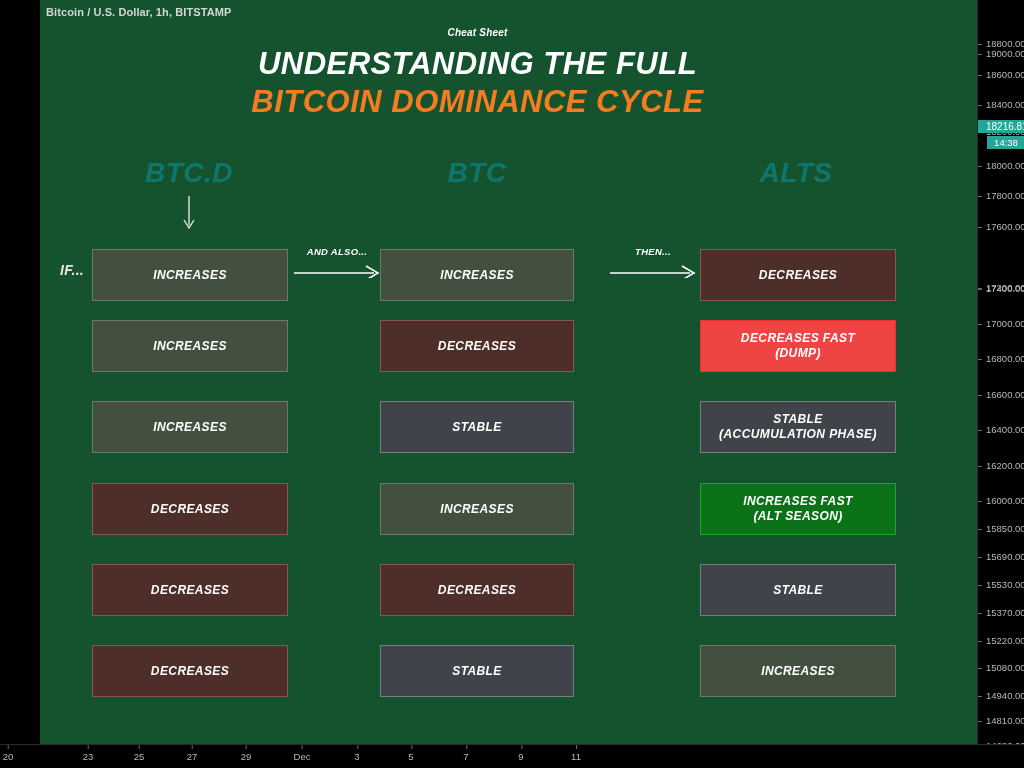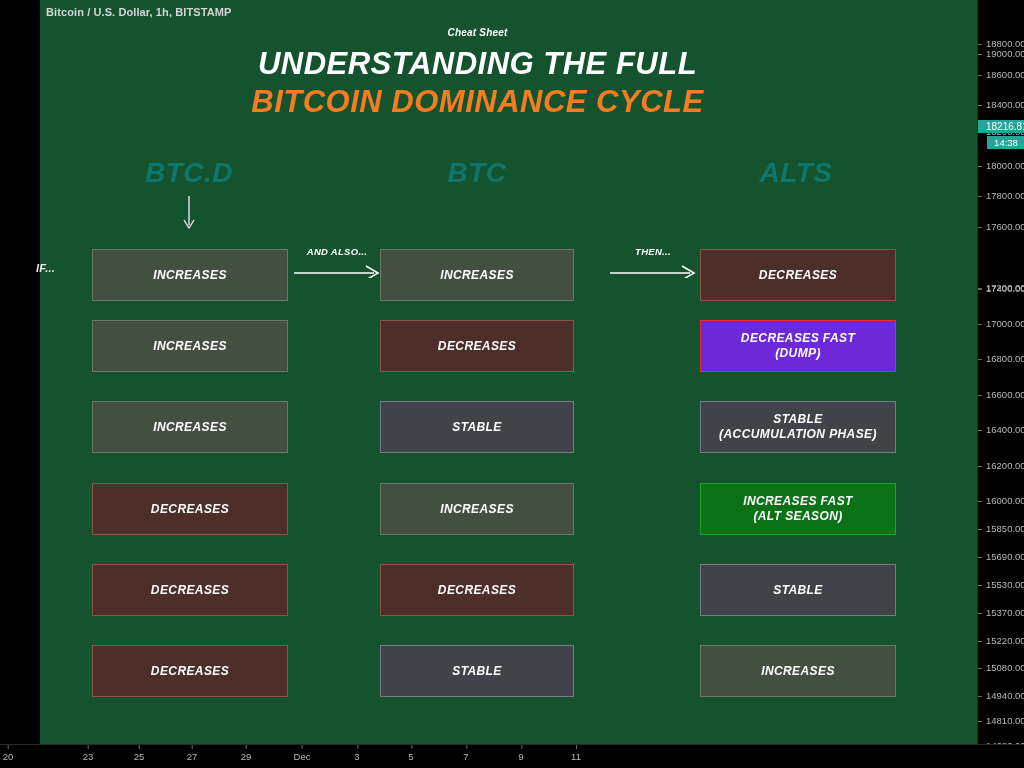--- a/index.html
+++ b/index.html
@@ -107,41 +107,41 @@
   }
   .conn-label {
     position: absolute; top: 0; left: 0; width: 86px;
     text-align: center;
     font-size: 9.5px; font-weight: bold; font-style: italic;
     color: #ffffff; letter-spacing: 0.3px;
   }
   .conn-arrow { position: absolute; left: 0; top: 16px; width: 86px; height: 16px; }
 
   .if-label {
-    position: absolute; left: 36px; top: 262px;
-    font-size: 11px; font-weight: bold; font-style: italic;
+    position: absolute; left: 60px; top: 262px;
+    font-size: 14px; font-weight: bold; font-style: italic;
     color: #e8e8e8; letter-spacing: 0.3px;
   }
 
   .cell {
     position: absolute;
     display: flex; align-items: center; justify-content: center;
     text-align: center;
     border: 1px solid;
     font-size: 12px; font-weight: bold; font-style: italic;
     color: #ffffff; letter-spacing: 0.4px;
     line-height: 1.22;
     padding: 2px 4px;
   }
   .cell .l2 { display: block; }
 
   .t-green  { background: #43503f; border-color: #6d7a66; }
   .t-red    { background: #4e2e28; border-color: #8a554a; }
   .t-gray   { background: #41434a; border-color: #7a7c84; }
-  .t-bred   { background: #6d28d9; border-color: #ef2d2d; }
+  .t-bred   { background: #ef4444; border-color: #ef2d2d; }
   .t-bgreen { background: #0b7217; border-color: #14a828; }
 </style>
 </head>
 <body>
 
 <div id="root">
 
   <div class="chart-pane">
     <div class="symbol-label">Bitcoin / U.S. Dollar, 1h, BITSTAMP</div>
   </div>

